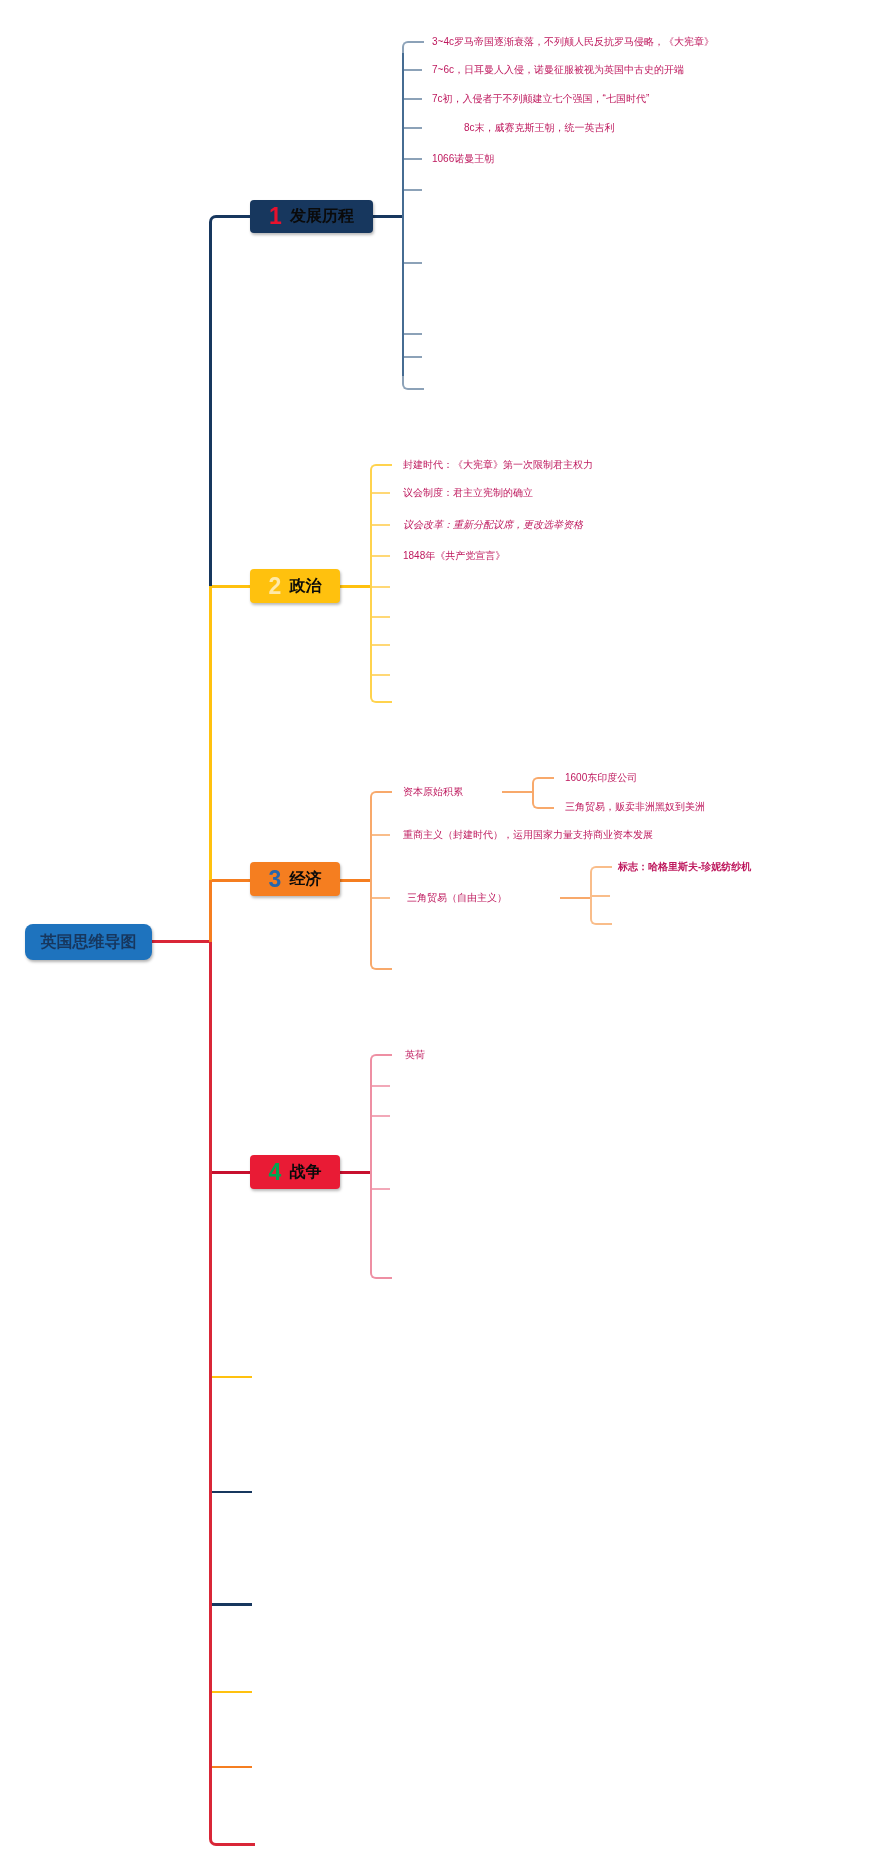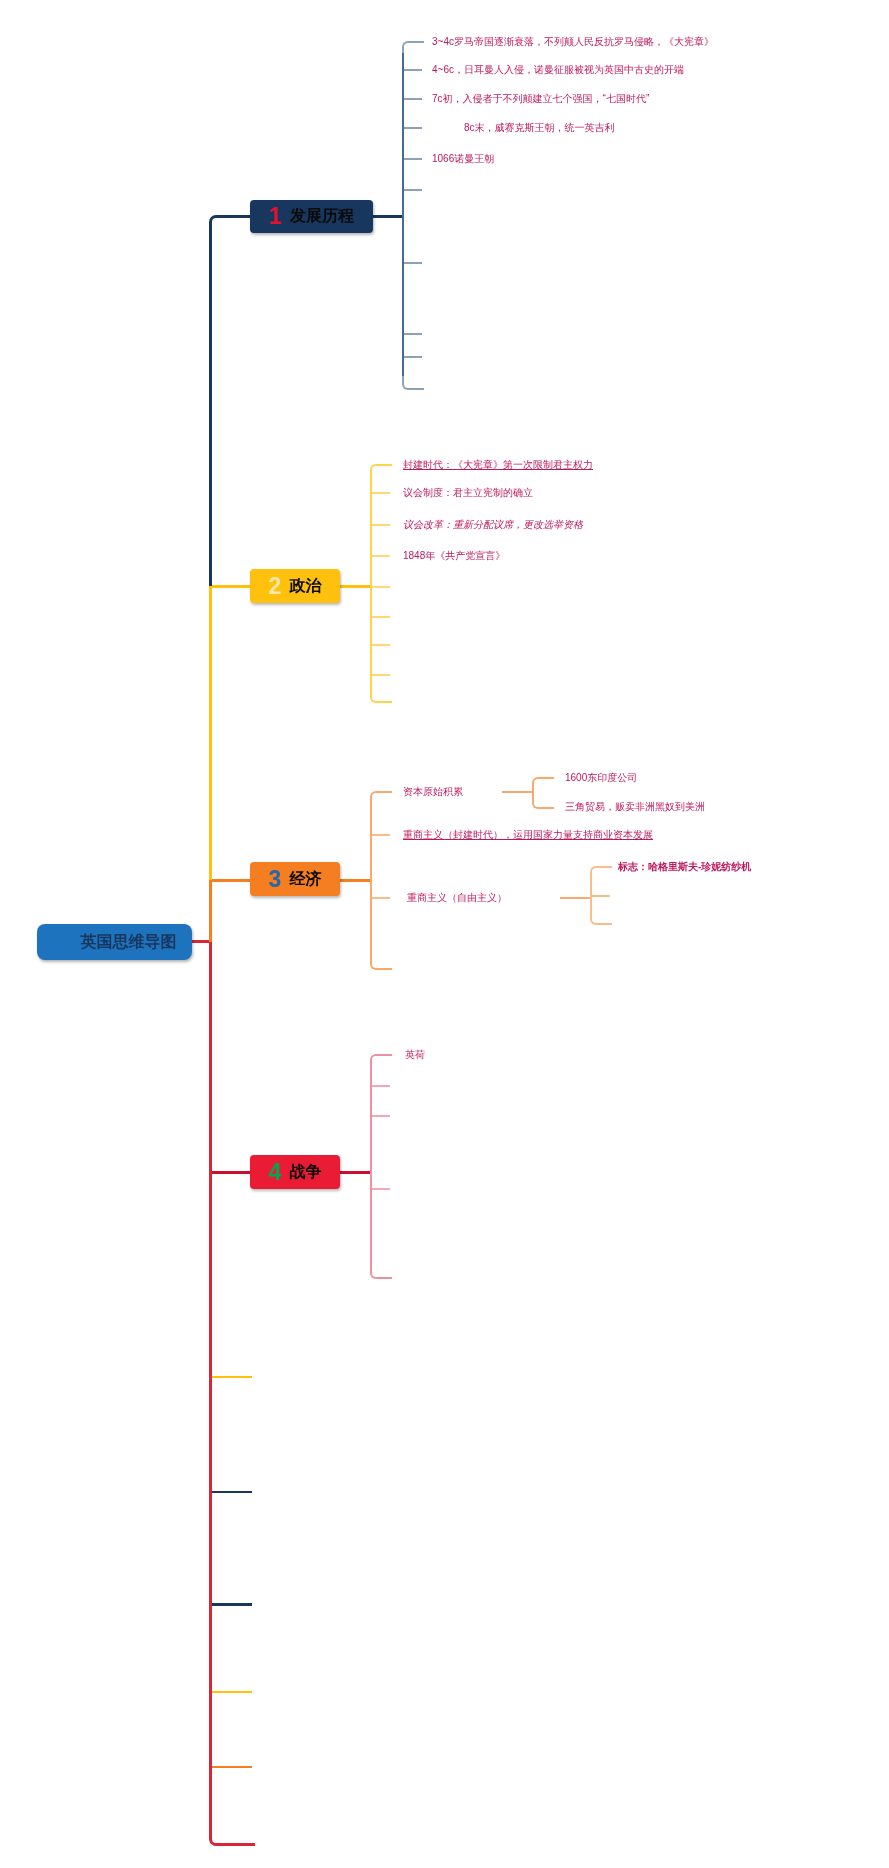--- a/index.html
+++ b/index.html
@@ -32,21 +32,21 @@
   <div class="el" style="left:209px; top:1830px; width:43px; height:13px;
               border-bottom:3px solid #D92637; border-left:3px solid #D92637; border-bottom-left-radius:7px;"></div>
 
   <div class="h" style="left:212px; top:1376px; width:40px; height:2px; background:#FFC10E;"></div>
   <div class="h" style="left:212px; top:1491px; width:40px; height:2px; background:#17375E;"></div>
   <div class="h" style="left:212px; top:1603px; width:40px; height:3px; background:#17375E;"></div>
   <div class="h" style="left:212px; top:1691px; width:40px; height:2px; background:#FFC10E;"></div>
   <div class="h" style="left:212px; top:1766px; width:40px; height:2px; background:#F57E20;"></div>
 
   <div class="h" style="left:152px; top:940px; width:57px; height:3px; background:#D92637;"></div>
-  <div class="root-box" style="left:37px; top:924px; width:127px; height:36px;padding-left:28px;">
+  <div class="root-box" style="left:25px; top:924px; width:127px; height:36px;">
     <span class="root-label">英国思维导图</span>
   </div>
 
   <div class="h" style="left:373px; top:215px; width:29px; height:3px; background:#17375E;"></div>
   <div class="node-box" style="left:250px; top:200px; width:123px; height:33px; background:#17375E;">
     <span class="node-num" style="color:#E8112D;">1</span>
     <span class="node-label">发展历程</span>
   </div>
 
   <div class="el" style="left:402px; top:41px; width:20px; height:12px;
@@ -57,21 +57,21 @@
   <div class="h" style="left:404px; top:69px;  width:18px; height:2px; background:#8CA2B8;"></div>
   <div class="h" style="left:404px; top:98px;  width:18px; height:2px; background:#8CA2B8;"></div>
   <div class="h" style="left:404px; top:127px; width:18px; height:2px; background:#8CA2B8;"></div>
   <div class="h" style="left:404px; top:158px; width:18px; height:2px; background:#8CA2B8;"></div>
   <div class="h" style="left:404px; top:189px; width:18px; height:2px; background:#8CA2B8;"></div>
   <div class="h" style="left:404px; top:262px; width:18px; height:2px; background:#8CA2B8;"></div>
   <div class="h" style="left:404px; top:333px; width:18px; height:2px; background:#8CA2B8;"></div>
   <div class="h" style="left:404px; top:356px; width:18px; height:2px; background:#8CA2B8;"></div>
 
   <div class="leaf" style="left:432px; top:42px;">3~4c罗马帝国逐渐衰落，不列颠人民反抗罗马侵略，《大宪章》</div>
-  <div class="leaf" style="left:432px; top:70px;">4~6c，日耳曼人入侵，诺曼征服被视为英国中古史的开端</div>
+  <div class="leaf" style="left:432px; top:70px;">7~6c，日耳曼人入侵，诺曼征服被视为英国中古史的开端</div>
   <div class="leaf" style="left:432px; top:99px;">7c初，入侵者于不列颠建立七个强国，“七国时代”</div>
   <div class="leaf" style="left:432px; top:128px;margin-left:32px;">8c末，威赛克斯王朝，统一英吉利</div>
   <div class="leaf" style="left:432px; top:159px;">1066诺曼王朝</div>
 
   <div class="h" style="left:212px; top:585px; width:38px; height:3px; background:#FFC10E;"></div>
   <div class="h" style="left:340px; top:585px; width:30px; height:3px; background:#FFC10E;"></div>
   <div class="node-box" style="left:250px; top:569px; width:90px; height:34px; background:#FFC10E;">
     <span class="node-num" style="color:#FFE9A8;">2</span>
     <span class="node-label">政治</span>
   </div>
@@ -82,43 +82,43 @@
   <div class="el" style="left:370px; top:689px; width:20px; height:12px;
               border-bottom:2px solid #FFD34D; border-left:2px solid #FFD34D; border-bottom-left-radius:6px;"></div>
   <div class="h" style="left:372px; top:492px; width:18px; height:2px; background:#FFD875;"></div>
   <div class="h" style="left:372px; top:524px; width:18px; height:2px; background:#FFD875;"></div>
   <div class="h" style="left:372px; top:555px; width:18px; height:2px; background:#FFD875;"></div>
   <div class="h" style="left:372px; top:586px; width:18px; height:2px; background:#FFD875;"></div>
   <div class="h" style="left:372px; top:616px; width:18px; height:2px; background:#FFD875;"></div>
   <div class="h" style="left:372px; top:644px; width:18px; height:2px; background:#FFD875;"></div>
   <div class="h" style="left:372px; top:674px; width:18px; height:2px; background:#FFD875;"></div>
 
-  <div class="leaf" style="left:403px; top:465px;text-decoration:underline;">封建时代：《大宪章》第一次限制君主权力</div>
+  <div class="leaf" style="left:403px; top:465px;">封建时代：《大宪章》第一次限制君主权力</div>
   <div class="leaf" style="left:403px; top:493px;">议会制度：君主立宪制的确立</div>
   <div class="leaf" style="left:403px; top:525px;font-style:italic;">议会改革：重新分配议席，更改选举资格</div>
   <div class="leaf" style="left:403px; top:556px;">1848年《共产党宣言》</div>
 
   <div class="h" style="left:212px; top:879px; width:38px; height:3px; background:#F57E20;"></div>
   <div class="h" style="left:340px; top:879px; width:30px; height:3px; background:#F57E20;"></div>
   <div class="node-box" style="left:250px; top:862px; width:90px; height:34px; background:#F57E20;">
     <span class="node-num" style="color:#2566AE;">3</span>
     <span class="node-label">经济</span>
   </div>
 
   <div class="el" style="left:370px; top:791px; width:20px; height:12px;
               border-top:2px solid #F8A96B; border-left:2px solid #F8A96B; border-top-left-radius:6px;"></div>
   <div class="v" style="left:370px; top:803px; width:2px; height:153px; background:#F8A96B;"></div>
   <div class="el" style="left:370px; top:956px; width:20px; height:12px;
               border-bottom:2px solid #F8A96B; border-left:2px solid #F8A96B; border-bottom-left-radius:6px;"></div>
   <div class="h" style="left:372px; top:834px; width:18px; height:2px; background:#F9BD8A;"></div>
   <div class="h" style="left:372px; top:897px; width:18px; height:2px; background:#F9BD8A;"></div>
 
   <div class="leaf" style="left:403px; top:792px;">资本原始积累</div>
-  <div class="leaf" style="left:403px; top:835px;text-decoration:underline;">重商主义（封建时代），运用国家力量支持商业资本发展</div>
-  <div class="leaf" style="left:407px; top:898px;">重商主义（自由主义）</div>
+  <div class="leaf" style="left:403px; top:835px;">重商主义（封建时代），运用国家力量支持商业资本发展</div>
+  <div class="leaf" style="left:407px; top:898px;">三角贸易（自由主义）</div>
 
   <div class="h" style="left:502px; top:791px; width:30px; height:2px; background:#F8A96B;"></div>
   <div class="el" style="left:532px; top:777px; width:20px; height:12px;
               border-top:2px solid #F8A96B; border-left:2px solid #F8A96B; border-top-left-radius:6px;"></div>
   <div class="v" style="left:532px; top:789px; width:2px; height:7px; background:#F8A96B;"></div>
   <div class="el" style="left:532px; top:796px; width:20px; height:11px;
               border-bottom:2px solid #F8A96B; border-left:2px solid #F8A96B; border-bottom-left-radius:6px;"></div>
   <div class="leaf" style="left:565px; top:778px;">1600东印度公司</div>
   <div class="leaf" style="left:565px; top:807px;">三角贸易，贩卖非洲黑奴到美洲</div>
 

